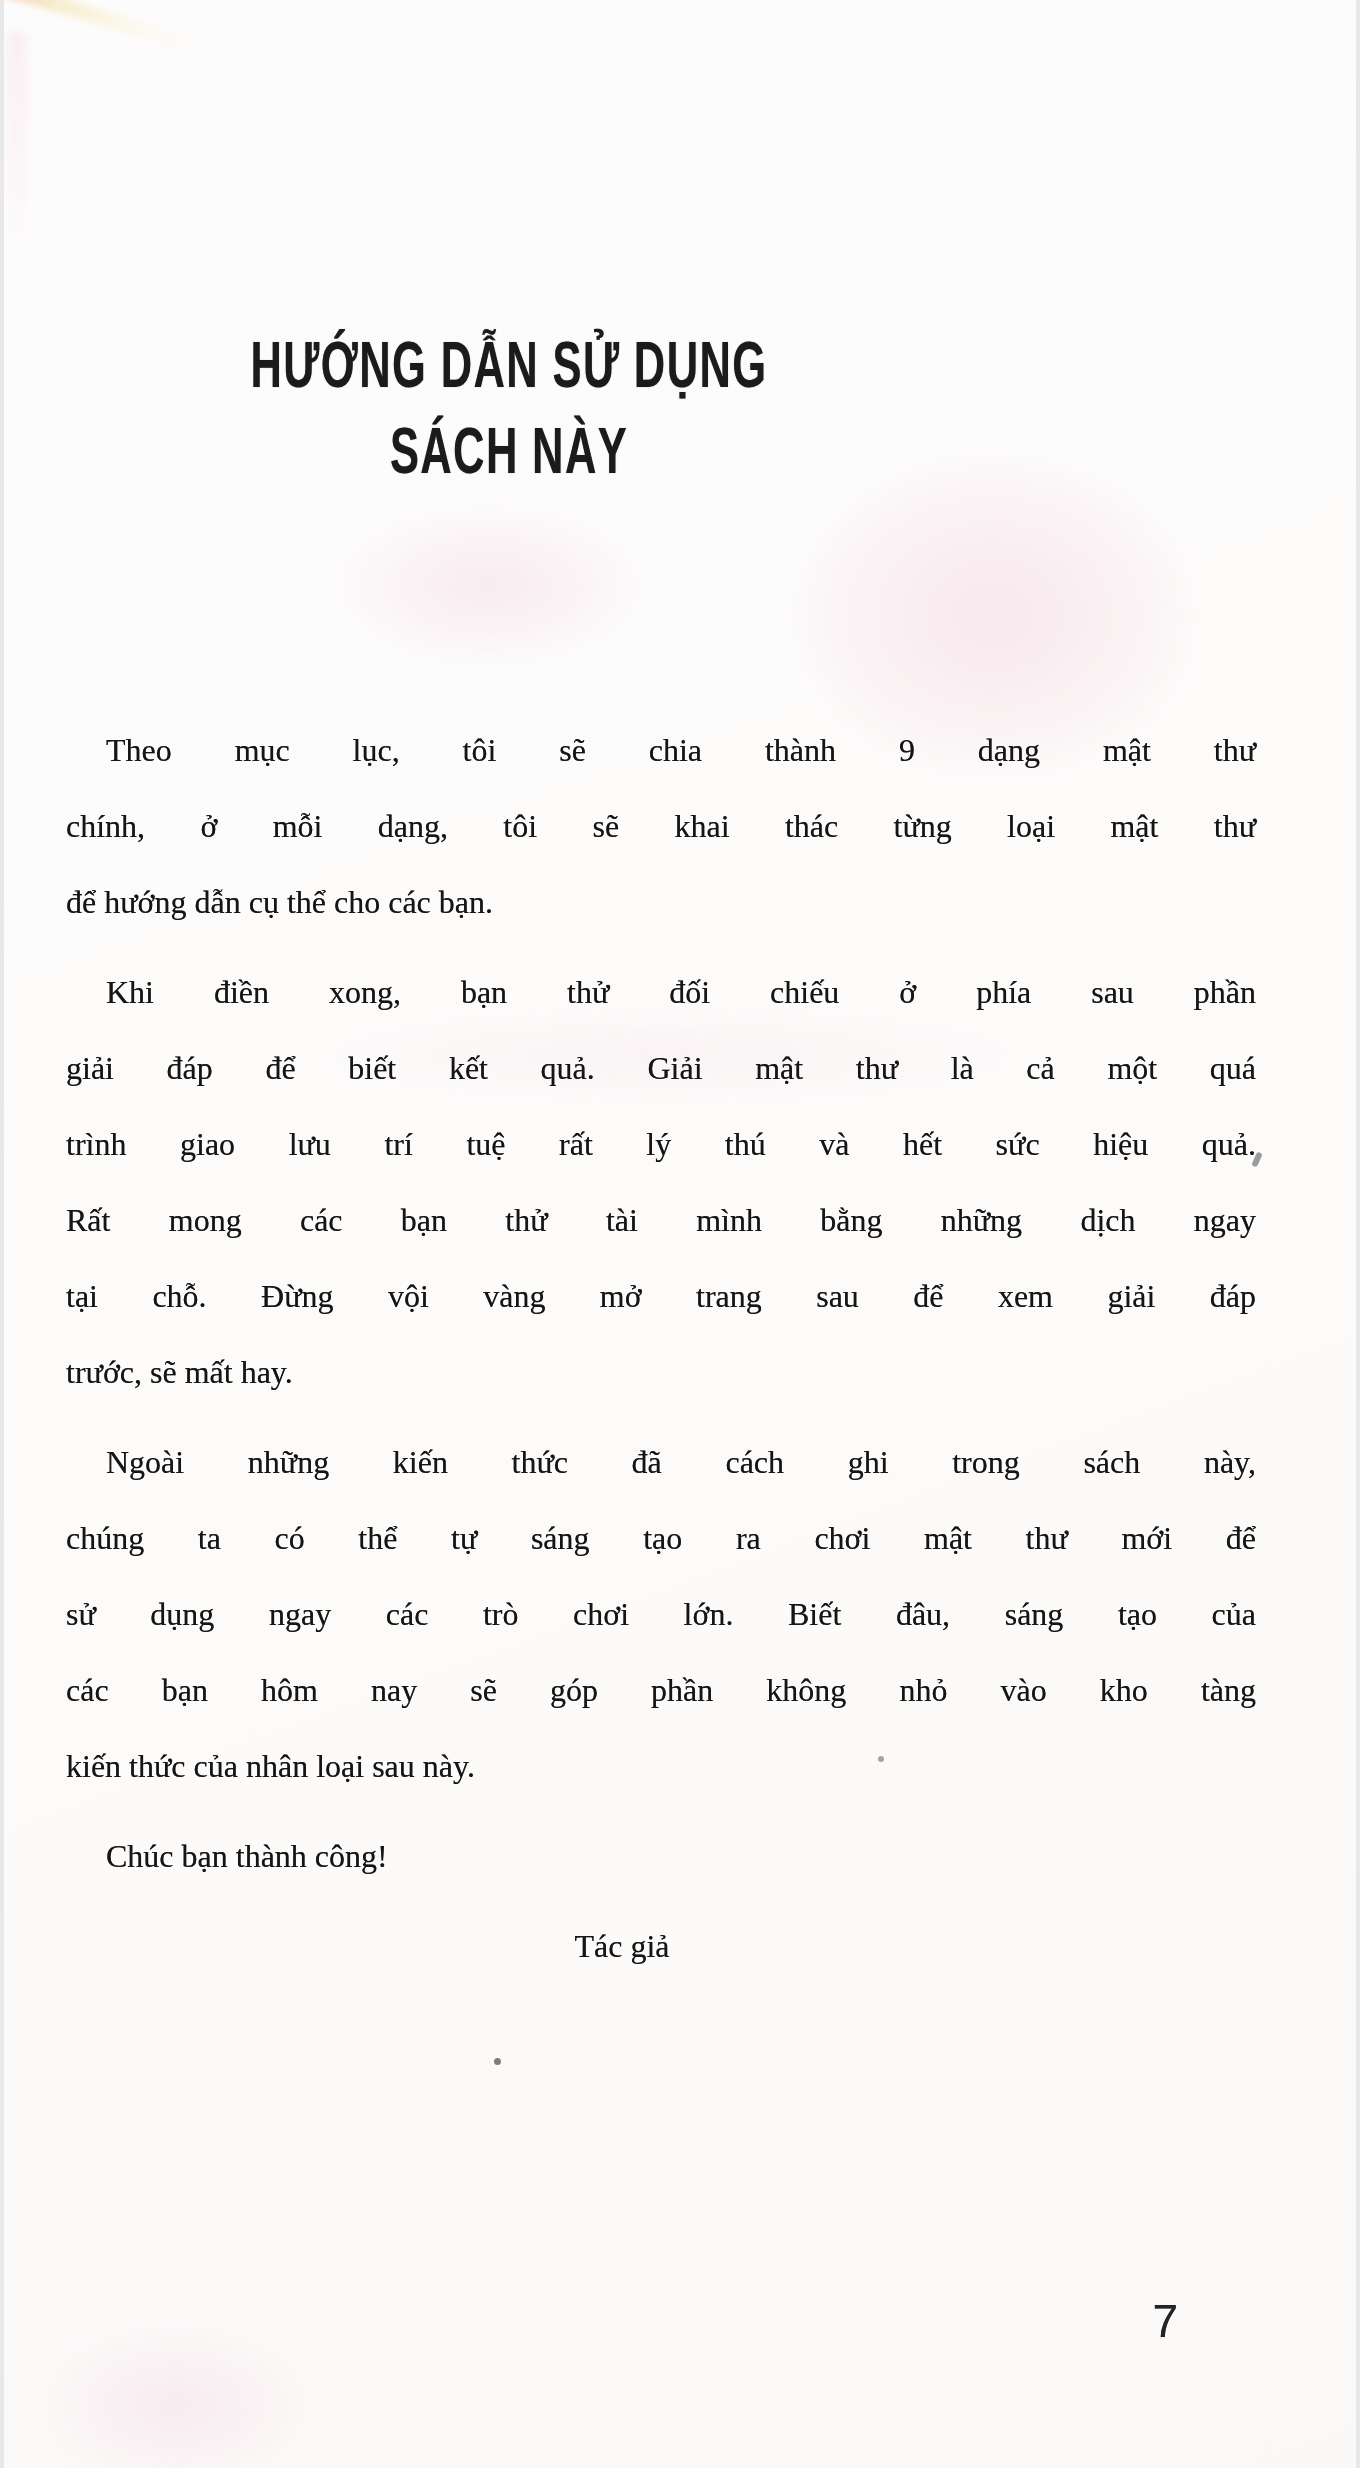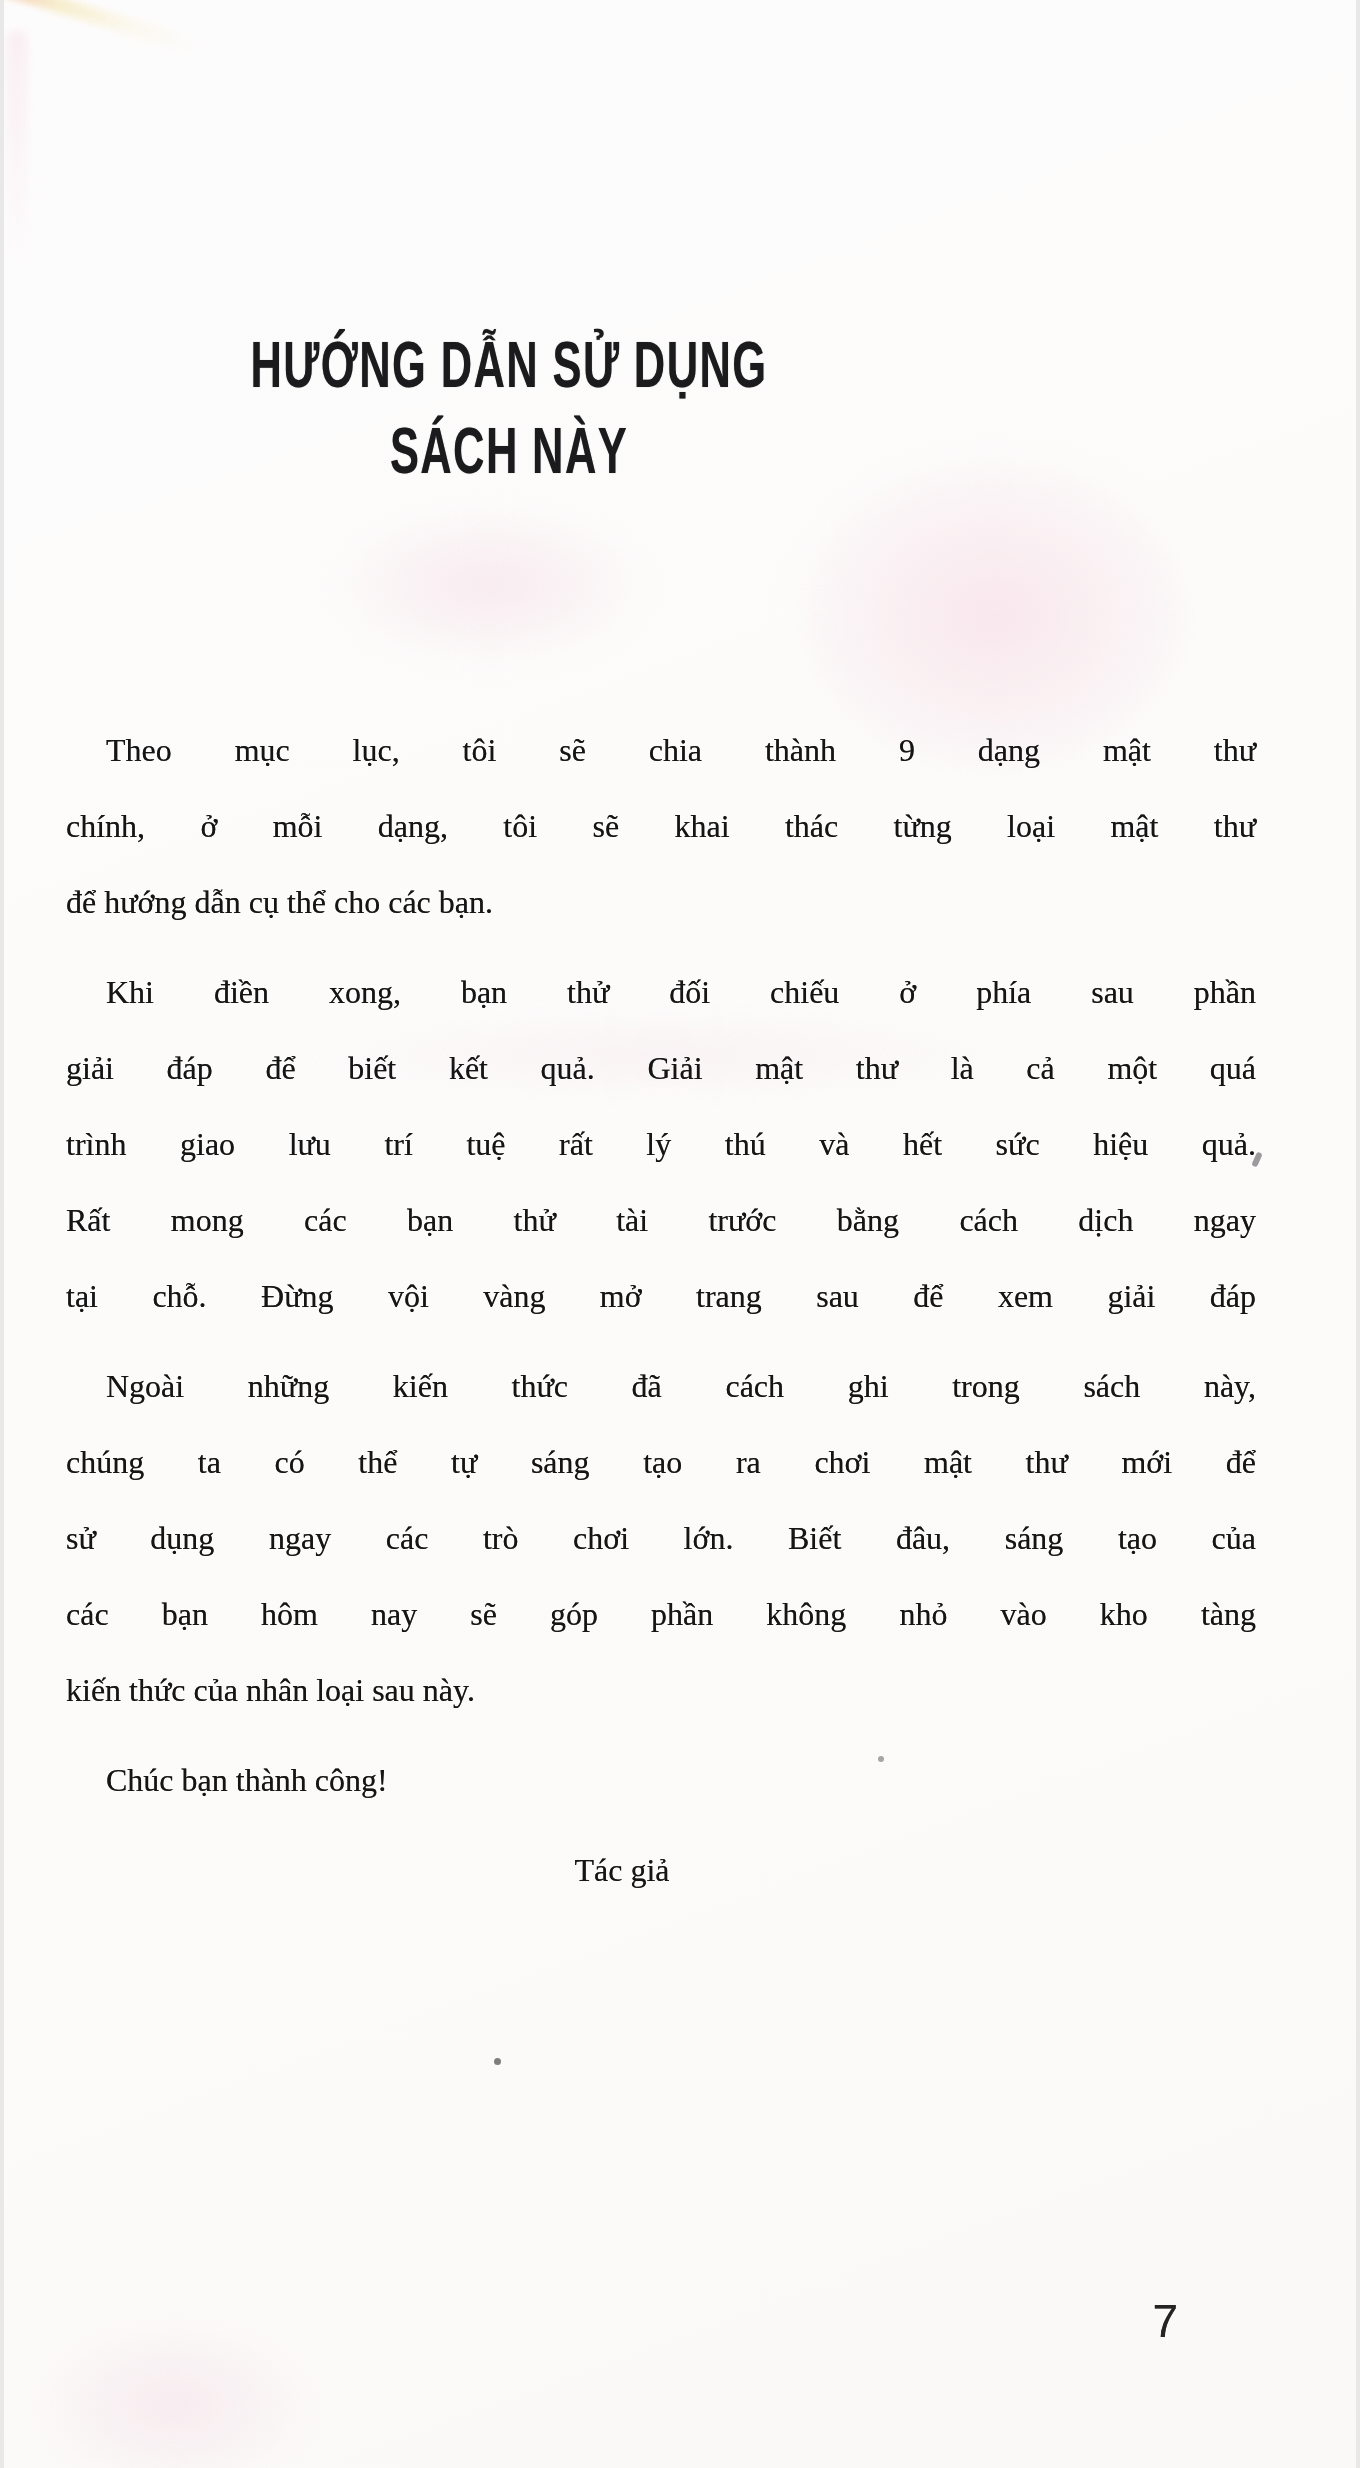--- a/index.html
+++ b/index.html
@@ -141,22 +141,23 @@
       <div class="ln">để hướng dẫn cụ thể cho các bạn.</div>
     </div>
 
     <div class="para">
     </div>
 
     <div class="para">
       <div class="ln j ind">Khi điền xong, bạn thử đối chiếu ở phía sau phần</div>
       <div class="ln j">giải đáp để biết kết quả. Giải mật thư là cả một quá</div>
       <div class="ln j">trình giao lưu trí tuệ rất lý thú và hết sức hiệu quả.</div>
-      <div class="ln j">Rất mong các bạn thử tài trước bằng cách dịch ngay</div>
+      <div class="ln j">Rất mong các bạn thử tài mình bằng những dịch ngay</div>
       <div class="ln j">tại chỗ. Đừng vội vàng mở trang sau để xem giải đáp</div>
+      <div class="ln">trước, sẽ mất hay.</div>
     </div>
 
     <div class="para">
       <div class="ln j ind">Ngoài những kiến thức đã cách ghi trong sách này,</div>
       <div class="ln j">chúng ta có thể tự sáng tạo ra chơi mật thư mới để</div>
       <div class="ln j">sử dụng ngay các trò chơi lớn. Biết đâu, sáng tạo của</div>
       <div class="ln j">các bạn hôm nay sẽ góp phần không nhỏ vào kho tàng</div>
       <div class="ln">kiến thức của nhân loại sau này.</div>
     </div>
 

